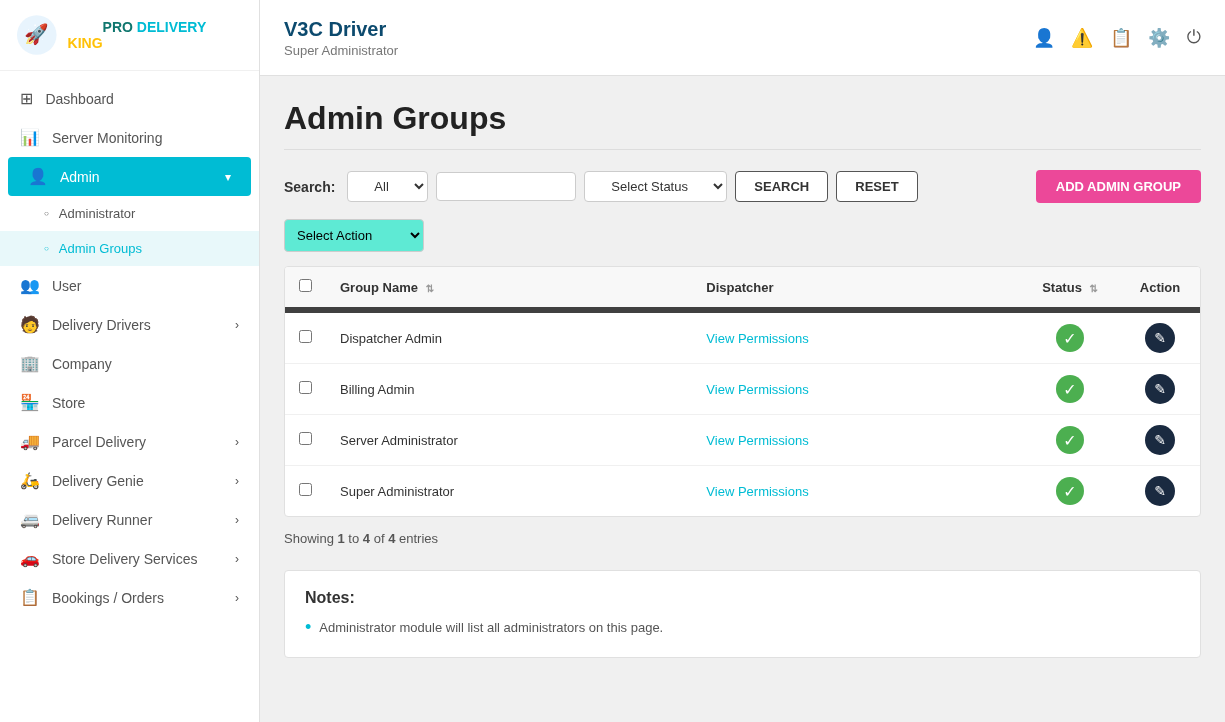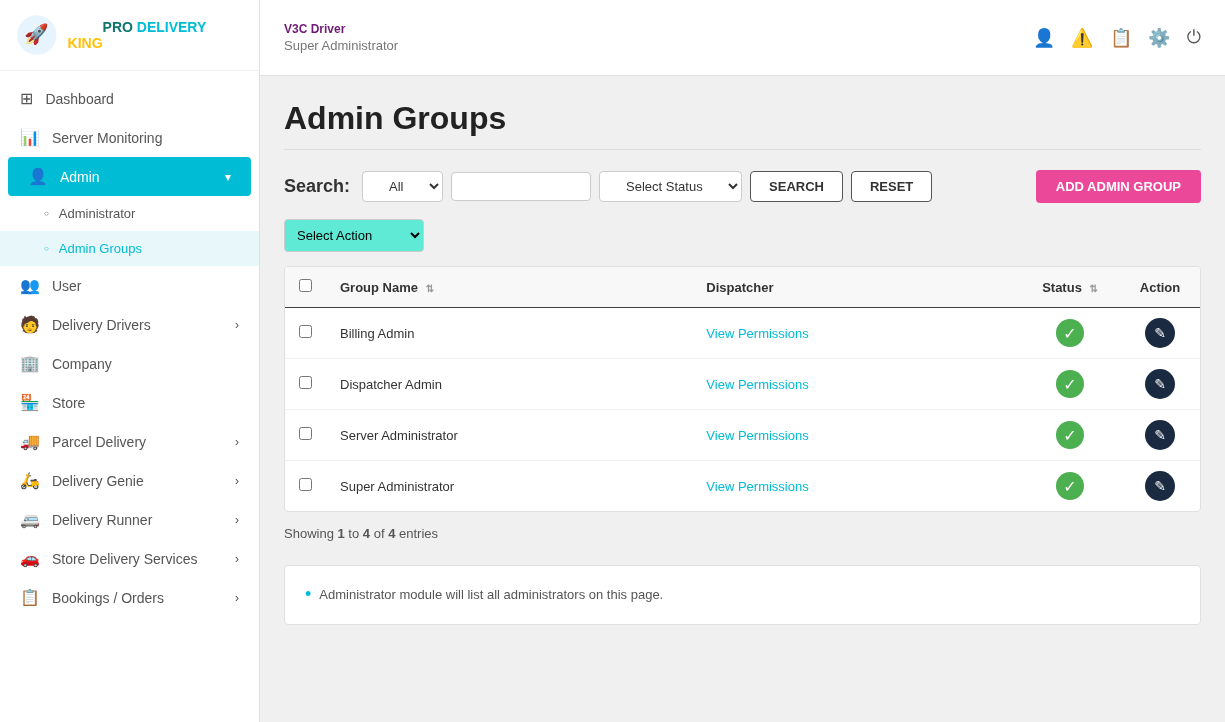--- a/index.html
+++ b/index.html
@@ -52,39 +52,39 @@
     
     .header {
       background: #fff;
       padding: 12px 24px;
       display: flex;
       align-items: center;
       justify-content: space-between;
       border-bottom: 1px solid #e0e0e0;
       min-height: 76px;
     }
-    .header-title { font-size: 12px; color: #701a75; font-weight: 600; }
+    .header-title { font-size: 20px; color: #0c4a6e; font-weight: 600; }
     .header-sub { font-size: 13px; color: #777; margin-top: 2px; }
     .header-icons { display: flex; align-items: center; gap: 16px; color: #555; }
     .header-icon { font-size: 18px; cursor: pointer; }
 
     
     .content { flex: 1; overflow-y: auto; padding: 24px; }
 
     .page-title {
       font-size: 32px;
       font-weight: bold;
       color: #222;
       margin-bottom: 12px;
     }
     .title-divider { border: none; border-bottom: 1px solid #ddd; margin-bottom: 20px; }
 
     
     .search-bar { display: flex; align-items: center; gap: 8px; margin-bottom: 16px; }
-    .search-label { font-size: 18px; color: #333; font-weight: 600; margin-right: 4px; }
+    .search-label { font-size: 14px; color: #333; font-weight: 600; margin-right: 4px; }
     .search-select, .search-input, .status-select {
       border: 1px solid #ccc;
       border-radius: 4px;
       padding: 6px 22px;
       font-size: 13px;
       background: #fff;
       color: #333;
     }
     .search-input { width: 140px; }
     .btn-search {
@@ -135,21 +135,21 @@
     
     .table-wrap { background: #fff; border-radius: 4px; overflow: hidden; border: 1px solid #e0e0e0; }
     table { width: 100%; border-collapse: collapse; }
     thead tr { background: #f8f8f8; }
     th {
       padding: 12px 14px;
       text-align: left;
       font-size: 13px;
       font-weight: 700;
       color: #333;
-      border-bottom: 1px solid #404040;
+      border-bottom: 6px solid #404040;
     }
     td {
       padding: 10px 14px;
       font-size: 13px;
       color: #333;
       border-bottom: 1px solid #f0f0f0;
       vertical-align: middle;
     }
     tr:last-child td { border-bottom: none; }
     .th-checkbox { width: 40px; }
@@ -367,38 +367,38 @@
             <th class="th-action">
               <span>Action</span>
             </th>
           </tr>
         </thead>
         <tbody id="table-body">
         <tr>
       <td>
         <input type="checkbox" style="">
       </td>
-      <td>Billing Admin</td>
+      <td>Dispatcher Admin</td>
       <td>
         <a class="view-perm-link">View Permissions</a>
       </td>
       <td class="status-cell">
         <span class="status-active">
           <span class="check-circle">✓</span>
         </span>
       </td>
       <td class="action-cell">
         <button class="edit-btn">✎</button>
       </td>
     </tr>
             <tr>
       <td>
         <input type="checkbox" style="">
       </td>
-      <td>Dispatcher Admin</td>
+      <td>Billing Admin</td>
       <td>
         <a class="view-perm-link">View Permissions</a>
       </td>
       <td class="status-cell">
         <span class="status-active">
           <span class="check-circle">✓</span>
         </span>
       </td>
       <td class="action-cell">
         <button class="edit-btn">✎</button>
@@ -446,18 +446,19 @@
       <span>Showing</span>
       <b>1</b>
       <span> to </span>
       <b>4</b>
       <span>of</span>
       <b>4</b>
       <span>entries</span>
     </div>
 
     <div class="notes-section">
+      <div class="notes-title">Notes:</div>
       <ul class="notes-list" id="notes-list">
       <li>Administrator module will list all administrators on this page.</li>
         </ul>
     </div>
   </div>
 </div>
 
 </body></html>

